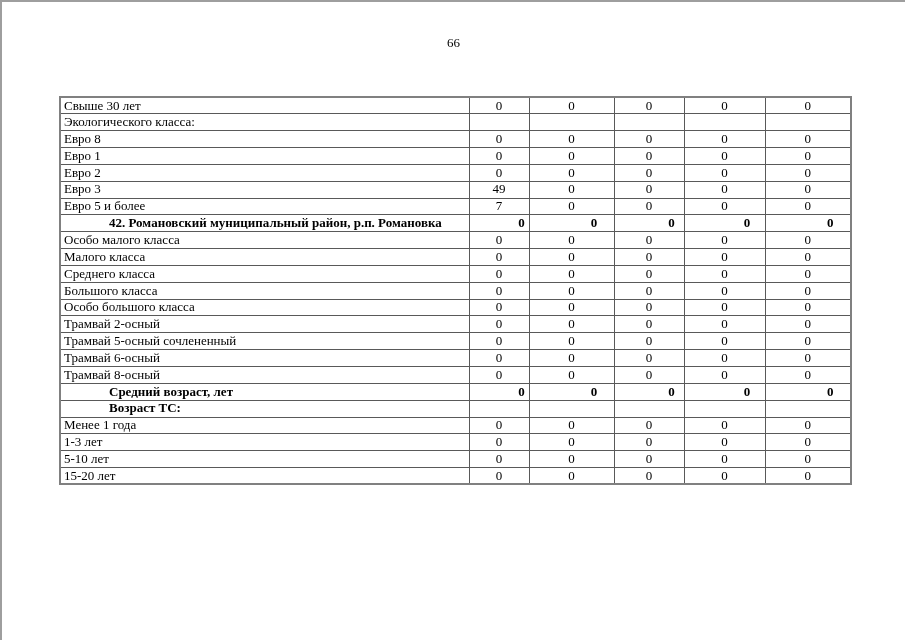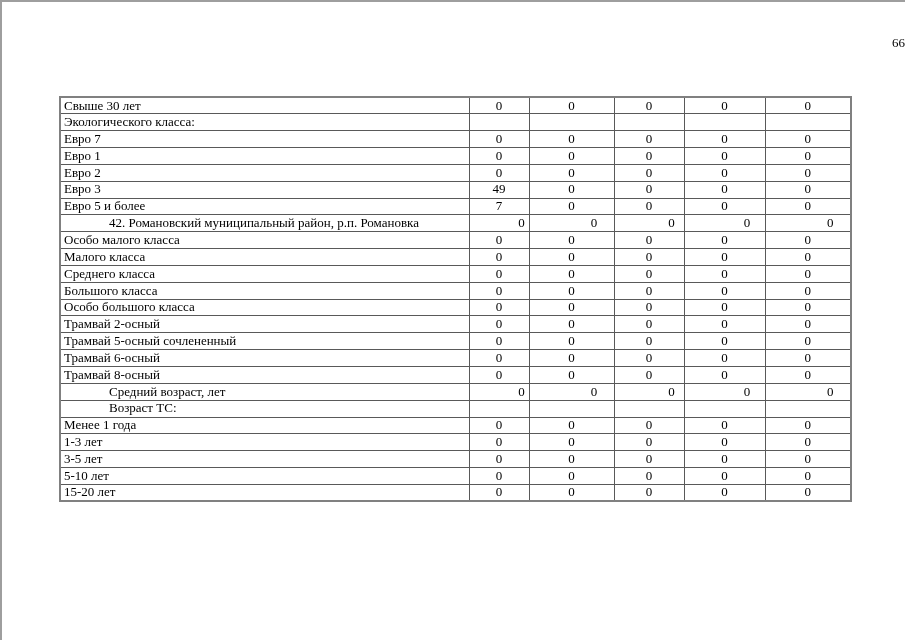--- a/index.html
+++ b/index.html
@@ -16,21 +16,21 @@
     border-left: 2px solid #9e9e9e;
     font-family: "Liberation Serif", serif;
     color: #000000;
     overflow: hidden;
   }
   .page-number {
     position: absolute;
     top: 33px;
     left: 0;
     width: 100%;
-    text-align: right;
+    text-align: center;
     font-size: 13px;
   }
   table.data-table {
     position: absolute;
     left: 57px;
     top: 94px;
     width: 791px;
     border-collapse: collapse;
     table-layout: fixed;
     border: 2px solid #808080;
@@ -41,21 +41,21 @@
     height: 16.85px;
     box-sizing: border-box;
     padding: 0 3px;
     line-height: 1.1;
     white-space: nowrap;
     overflow: hidden;
     vertical-align: middle;
   }
   td.label-cell { text-align: left; }
   td.value-cell { text-align: center; }
-  tr.bold td { font-weight: normal; padding-left: 48px; }
+  tr.bold td { font-weight: bold; padding-left: 48px; }
 </style>
 </head>
 <body>
 
 <div class="page-number">66</div>
 
 <table class="data-table">
   <colgroup>
     <col style="width: 409px">
     <col style="width: 60px">
@@ -75,21 +75,21 @@
       </tr>
       <tr>
         <td class="label-cell">Экологического класса:</td>
         <td class="value-cell"></td>
         <td class="value-cell"></td>
         <td class="value-cell"></td>
         <td class="value-cell"></td>
         <td class="value-cell"></td>
       </tr>
       <tr>
-        <td class="label-cell">Евро 7</td>
+        <td class="label-cell">Евро 8</td>
         <td class="value-cell">0</td>
         <td class="value-cell">0</td>
         <td class="value-cell">0</td>
         <td class="value-cell">0</td>
         <td class="value-cell">0</td>
       </tr>
       <tr>
         <td class="label-cell">Евро 1</td>
         <td class="value-cell">0</td>
         <td class="value-cell">0</td>
@@ -220,28 +220,20 @@
       <tr>
         <td class="label-cell">Менее 1 года</td>
         <td class="value-cell">0</td>
         <td class="value-cell">0</td>
         <td class="value-cell">0</td>
         <td class="value-cell">0</td>
         <td class="value-cell">0</td>
       </tr>
       <tr>
         <td class="label-cell">1-3 лет</td>
-        <td class="value-cell">0</td>
-        <td class="value-cell">0</td>
-        <td class="value-cell">0</td>
-        <td class="value-cell">0</td>
-        <td class="value-cell">0</td>
-      </tr>
-      <tr>
-        <td class="label-cell">3-5 лет</td>
         <td class="value-cell">0</td>
         <td class="value-cell">0</td>
         <td class="value-cell">0</td>
         <td class="value-cell">0</td>
         <td class="value-cell">0</td>
       </tr>
       <tr>
         <td class="label-cell">5-10 лет</td>
         <td class="value-cell">0</td>
         <td class="value-cell">0</td>

